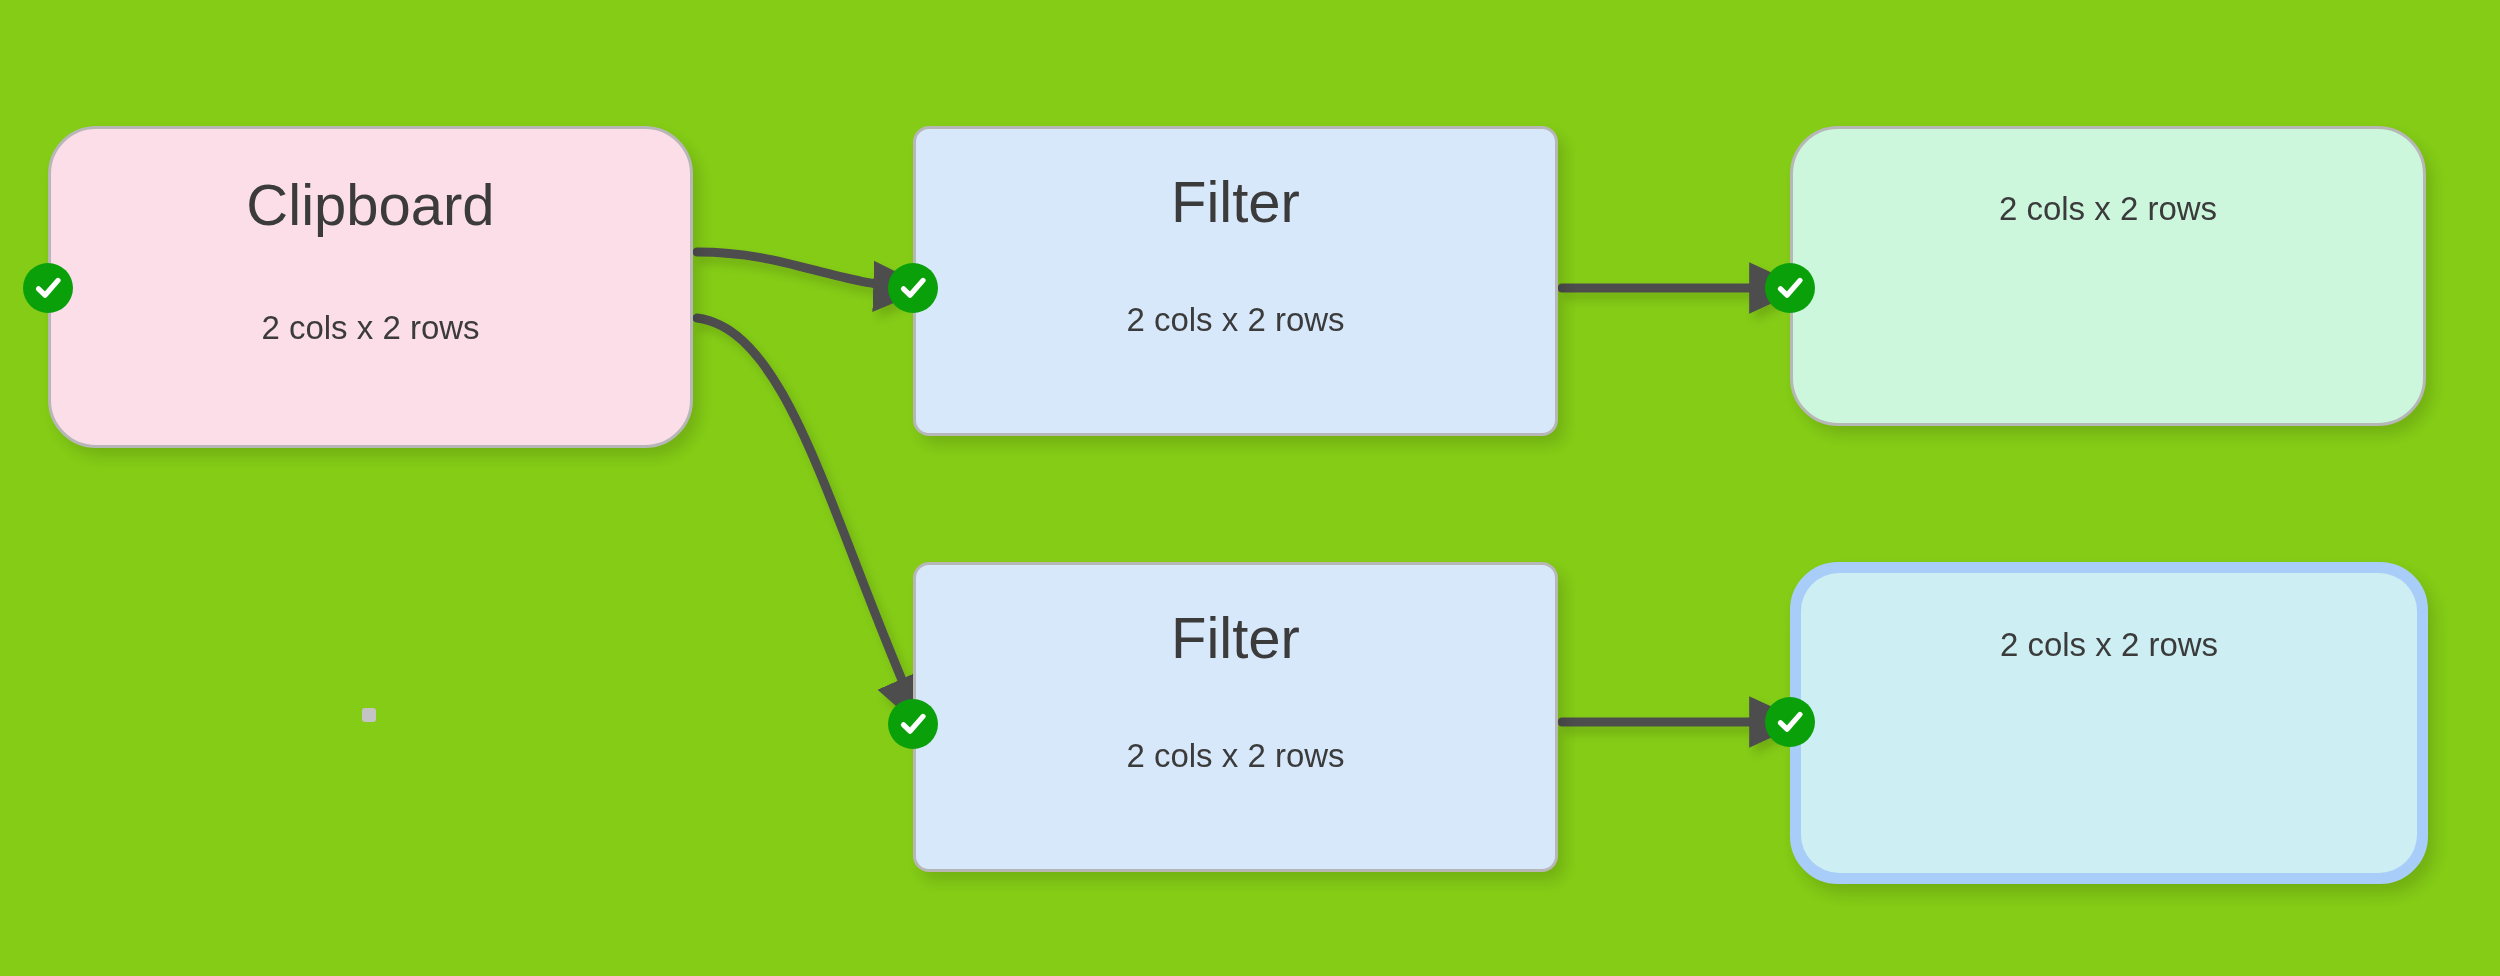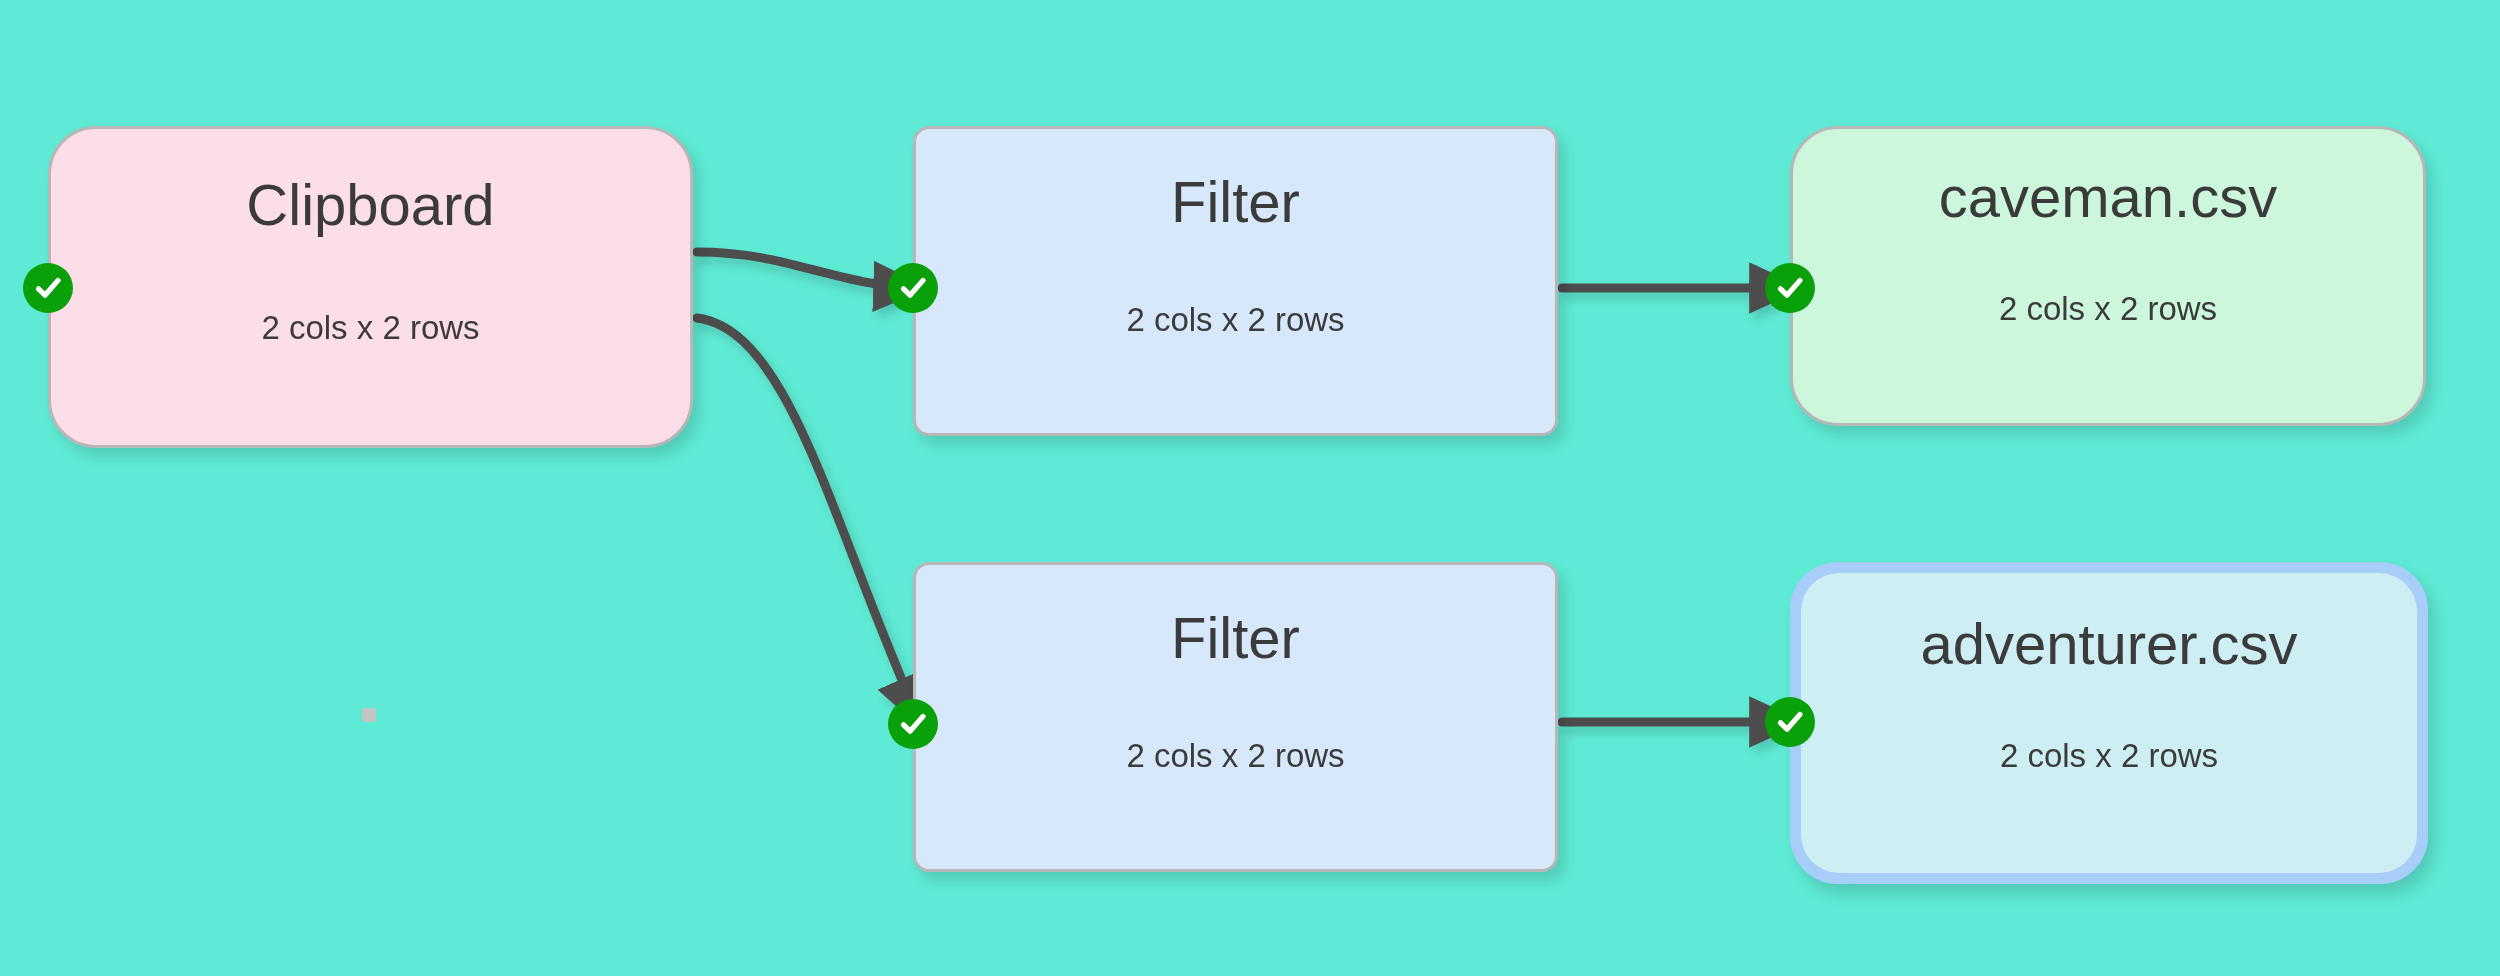--- a/index.html
+++ b/index.html
@@ -4,21 +4,21 @@
 <style>
   html, body {
     margin: 0;
     padding: 0;
     background: #ffffff;
   }
   #canvas {
     position: relative;
     width: 2500px;
     height: 976px;
-    background: #5eead4;
+    background: #84cc16;
     overflow: hidden;
     font-family: "Liberation Sans", sans-serif;
   }
 
   
   #edges {
     position: absolute;
     left: 0; top: 0;
     width: 2500px;
     height: 976px;
@@ -172,21 +172,20 @@
     <div class="status-badge" style="left:-25px; top:137px;">
       <svg width="34" height="34" viewBox="0 0 34 34" aria-hidden="true">
         <path d="M7.5 17.8 L14 24.2 L27 9.4" stroke="#ffffff" stroke-width="5.2" fill="none" stroke-linecap="round" stroke-linejoin="round"></path>
       </svg>
     </div>
   </div>
 
   <div class="node shape-pill fill-green" style="left:1790px; top:126px; width:636px; height:300px;">
     <div class="node-box"></div>
     <div class="node-inner">
-      <div class="node-title" style="margin-top:42px;">caveman.csv</div>
       <div class="node-sub" style="margin-top:66px;">2 cols x 2 rows</div>
     </div>
     <div class="status-badge" style="left:-25px; top:137px;">
       <svg width="34" height="34" viewBox="0 0 34 34" aria-hidden="true">
         <path d="M7.5 17.8 L14 24.2 L27 9.4" stroke="#ffffff" stroke-width="5.2" fill="none" stroke-linecap="round" stroke-linejoin="round"></path>
       </svg>
     </div>
   </div>
 
   <div class="node shape-rect fill-blue" style="left:913px; top:562px; width:645px; height:310px;">
@@ -199,21 +198,20 @@
       <svg width="34" height="34" viewBox="0 0 34 34" aria-hidden="true">
         <path d="M7.5 17.8 L14 24.2 L27 9.4" stroke="#ffffff" stroke-width="5.2" fill="none" stroke-linecap="round" stroke-linejoin="round"></path>
       </svg>
     </div>
   </div>
 
   <div class="node shape-pill selected" style="left:1790px; top:562px; width:638px; height:322px;">
     <div class="node-box"></div>
     <div class="sel-fill"></div>
     <div class="node-inner">
-      <div class="node-title" style="margin-top:53px;">adventurer.csv</div>
       <div class="node-sub" style="margin-top:66px;">2 cols x 2 rows</div>
     </div>
     <div class="status-badge" style="left:-25px; top:135px;">
       <svg width="34" height="34" viewBox="0 0 34 34" aria-hidden="true">
         <path d="M7.5 17.8 L14 24.2 L27 9.4" stroke="#ffffff" stroke-width="5.2" fill="none" stroke-linecap="round" stroke-linejoin="round"></path>
       </svg>
     </div>
   </div>
 
 </div>

